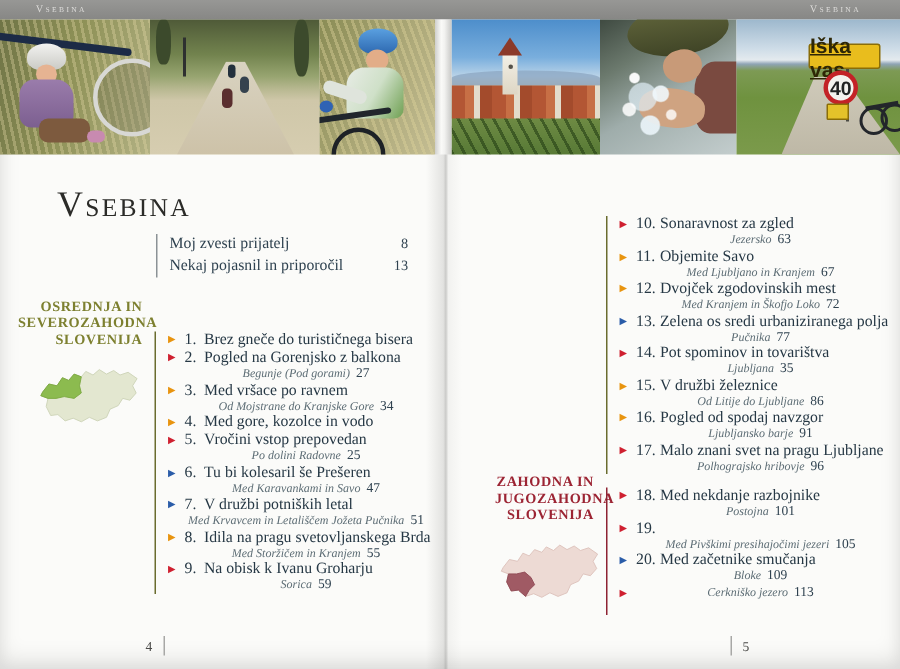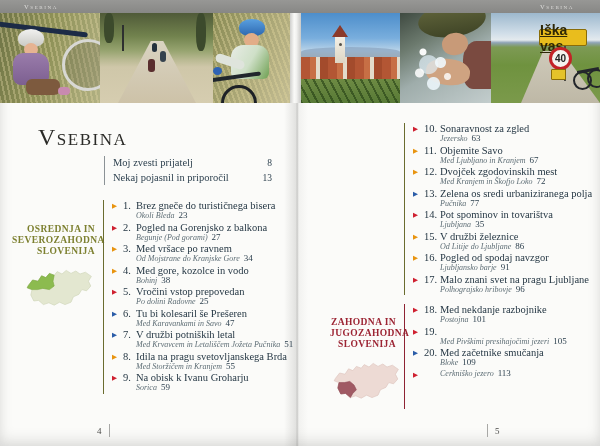--- a/index.html
+++ b/index.html
@@ -69,50 +69,50 @@
             clip-path:polygon(28% 0,52% 0,100% 100%,0 100%);}
   .p6 .pole{left:73px;top:30px;width:2px;height:38px;background:#4a4a44;}
   .p6 .bike-wheel1{left:82px;top:58px;width:15px;height:15px;border:2px solid #23262b;border-radius:50%;}
   .p6 .bike-wheel2{left:96px;top:56px;width:15px;height:15px;border:2px solid #23262b;border-radius:50%;}
   .p6 .bike-frame{left:86px;top:56px;width:22px;height:3px;background:#23262b;transform:rotate(-10deg);}
   .sign-plate{left:48px;top:16px;width:46px;height:15px;background:#e9bd1d;border:1.5px solid #8a6d08;border-radius:2px;
               display:flex;align-items:center;justify-content:center;}
   .sign-plate span{position:static;font-family:"Liberation Sans",sans-serif;font-weight:bold;font-size:14px;color:#2e2706;text-decoration:underline;}
   .sign-speed{left:58px;top:34px;width:17px;height:17px;background:#f4f2ee;border:3px solid #c32227;border-radius:50%;
               display:flex;align-items:center;justify-content:center;}
-  .sign-speed span{position:static;font-family:"Liberation Sans",sans-serif;font-weight:bold;font-size:10px;color:#222;}
+  .sign-speed span{position:static;font-family:"Liberation Sans",sans-serif;font-weight:bold;font-size:13px;color:#222;}
   .sign-mini{left:60px;top:56px;width:13px;height:9px;background:#e4c22a;border:1px solid #8a6d08;border-radius:1px;}
   
   .gutter-top{position:absolute;left:290px;top:13px;width:11px;height:90px;
       background:linear-gradient(90deg,#cfcfcd 0%,#fafaf8 38%,#f2f2f0 58%,#c9c9c7 100%);}
   .spine{position:absolute;left:284px;top:103px;width:24px;height:343px;
       background:linear-gradient(90deg,rgba(255,255,255,0) 0%,rgba(140,140,138,.22) 48%,rgba(90,90,88,.30) 55%,rgba(160,160,158,.10) 62%,rgba(255,255,255,0) 100%);}
   
   .page-title{position:absolute;left:38px;top:124px;margin:0;font-size:24px;font-weight:400;
       font-variant:small-caps;letter-spacing:1.5px;color:#2b2b28;}
   .intro{position:absolute;left:104px;top:156px;width:168px;border-left:1.5px solid #8b9296;padding-left:8px;box-sizing:border-box;}
   .intro-row{display:flex;justify-content:space-between;font-size:10.5px;line-height:14.5px;color:#2f4250;}
   .intro-page{font-size:9.5px;}
   .section-block{position:absolute;display:flex;}
   .sb-left{left:12px;top:200px;width:260px;}
   .sidebar{flex:none;text-align:right;padding-right:8px;box-sizing:border-box;}
-  .sb-left .sidebar{width:91px;margin-top:24px;}
+  .sb-left .sidebar{width:91px;}
   .sidebar-heading{font-weight:bold;font-size:9.5px;line-height:11px;letter-spacing:.4px;}
   .map{margin-top:9px;display:inline-block;}
-  .entries{border-left:1.5px solid #6a6c2f;padding-left:8px;box-sizing:border-box;}
+  .entries{border-left:1.5px solid #6a6c2f;padding-left:8px;box-sizing:border-box;margin-top:21px;}
   .entries.red{border-left-color:#8e2333;}
   .ent-left{width:169px;}
   .entry{display:flex;margin-bottom:1px;}
   .marker{flex:none;width:11px;font-size:6.5px;line-height:11px;}
   .marker::before{content:"\25B6";}
   .ebody{flex:1;min-width:0;}
   .eline1{display:flex;font-size:10.5px;line-height:11px;color:#263845;}
   .enum{flex:none;width:13px;}
   .etitle{white-space:nowrap;}
-  .eline2{display:flex;justify-content:flex-start;font-size:8px;line-height:9.5px;color:#5d6d75;}
+  .eline2{display:flex;justify-content:center;font-size:8px;line-height:9.5px;color:#5d6d75;}
   .esub{font-style:italic;margin-left:13px;white-space:nowrap;}
   .epage{font-size:9px;color:#2f4250;margin-left:4px;}
   .right-top{position:absolute;left:404px;top:123px;width:170px;}
   .right-top .enum, .sb-right .enum{width:16px;}
   .right-top .esub, .sb-right .esub{margin-left:16px;}
   .sb-right{left:330px;top:304px;width:244px;}
   .sb-right .sidebar{width:74px;padding-top:13px;}
   .sb-right .entries{width:170px;}
   .folio{position:absolute;bottom:9px;display:flex;align-items:center;gap:7px;font-size:9px;color:#4a4a48;}
   .folio-l{left:97px;} .folio-r{left:487px;}
@@ -215,24 +215,20 @@
       </svg>
     </div>
     <div class="entries ent-left">
   <div class="entry">
     <span class="marker" style="color: rgb(232, 148, 15);"></span>
     <div class="ebody">
       <div class="eline1">
         <span class="enum">1.</span>
         <span class="etitle">Brez gneče do turističnega bisera</span>
       </div>
-      <div class="eline2">
-        <span class="esub">Okoli Bleda</span>
-        <span class="epage">23</span>
-      </div>
     </div>
   </div>
 
   <div class="entry">
     <span class="marker" style="color: rgb(207, 32, 48);"></span>
     <div class="ebody">
       <div class="eline1">
         <span class="enum">2.</span>
         <span class="etitle">Pogled na Gorenjsko z balkona</span>
       </div>
@@ -256,24 +252,20 @@
       </div>
     </div>
   </div>
 
   <div class="entry">
     <span class="marker" style="color: rgb(232, 148, 15);"></span>
     <div class="ebody">
       <div class="eline1">
         <span class="enum">4.</span>
         <span class="etitle">Med gore, kozolce in vodo</span>
-      </div>
-      <div class="eline2">
-        <span class="esub">Bohinj</span>
-        <span class="epage">38</span>
       </div>
     </div>
   </div>
 
   <div class="entry">
     <span class="marker" style="color: rgb(207, 32, 48);"></span>
     <div class="ebody">
       <div class="eline1">
         <span class="enum">5.</span>
         <span class="etitle">Vročini vstop prepovedan</span>

